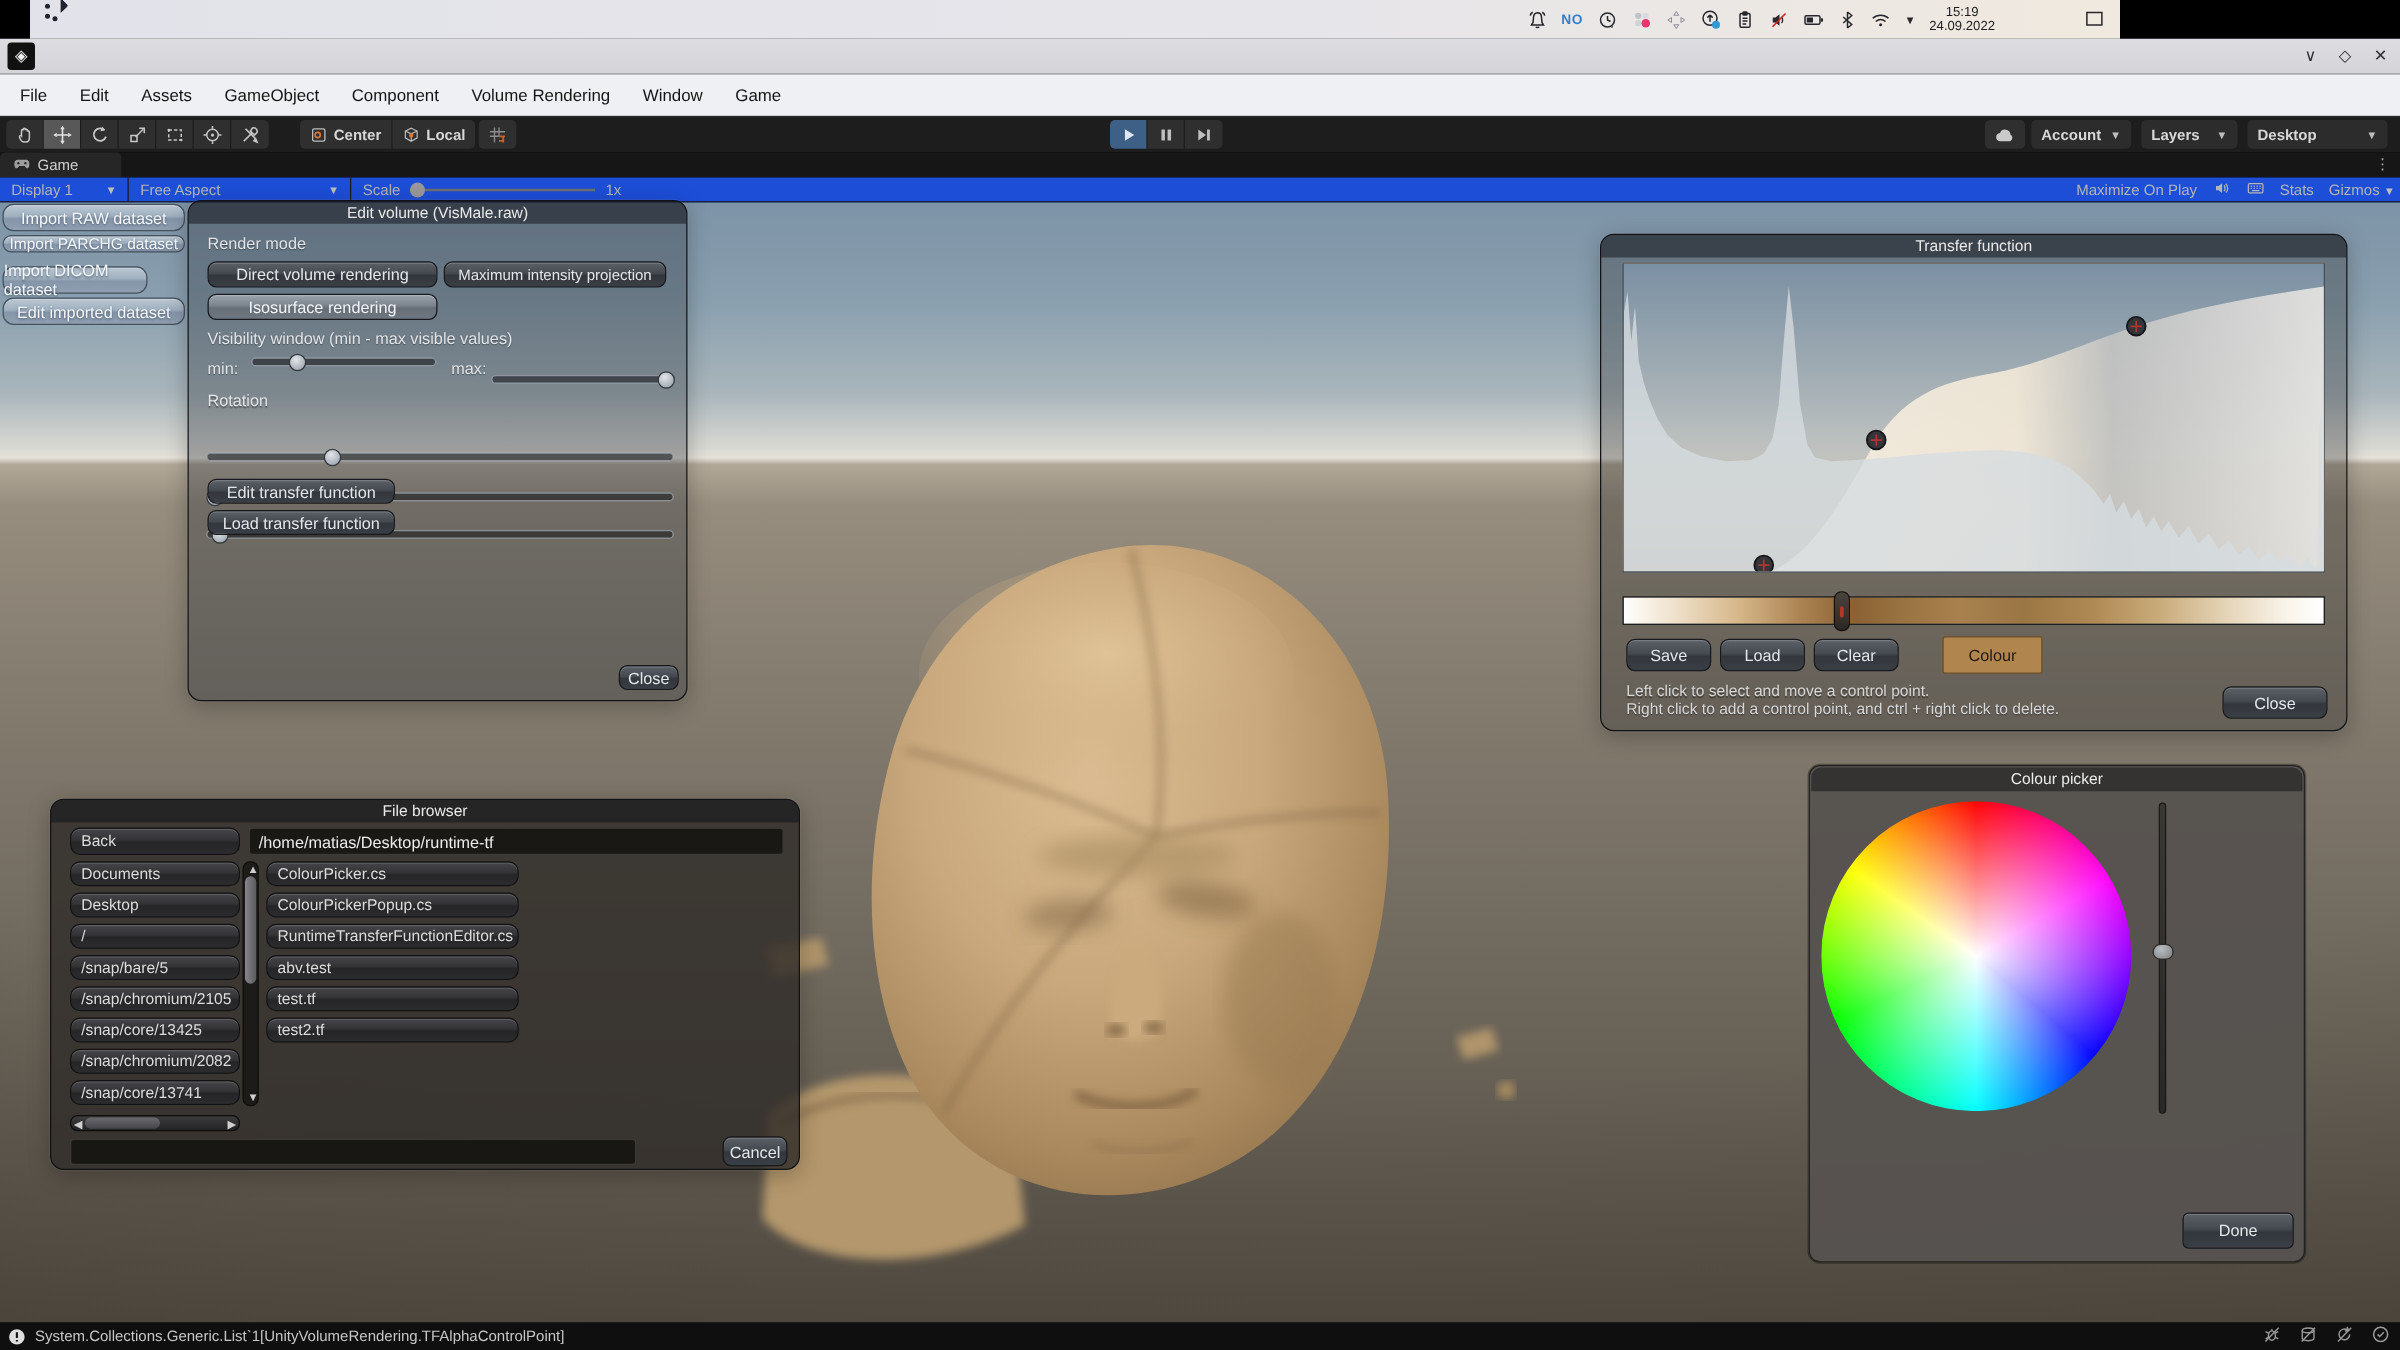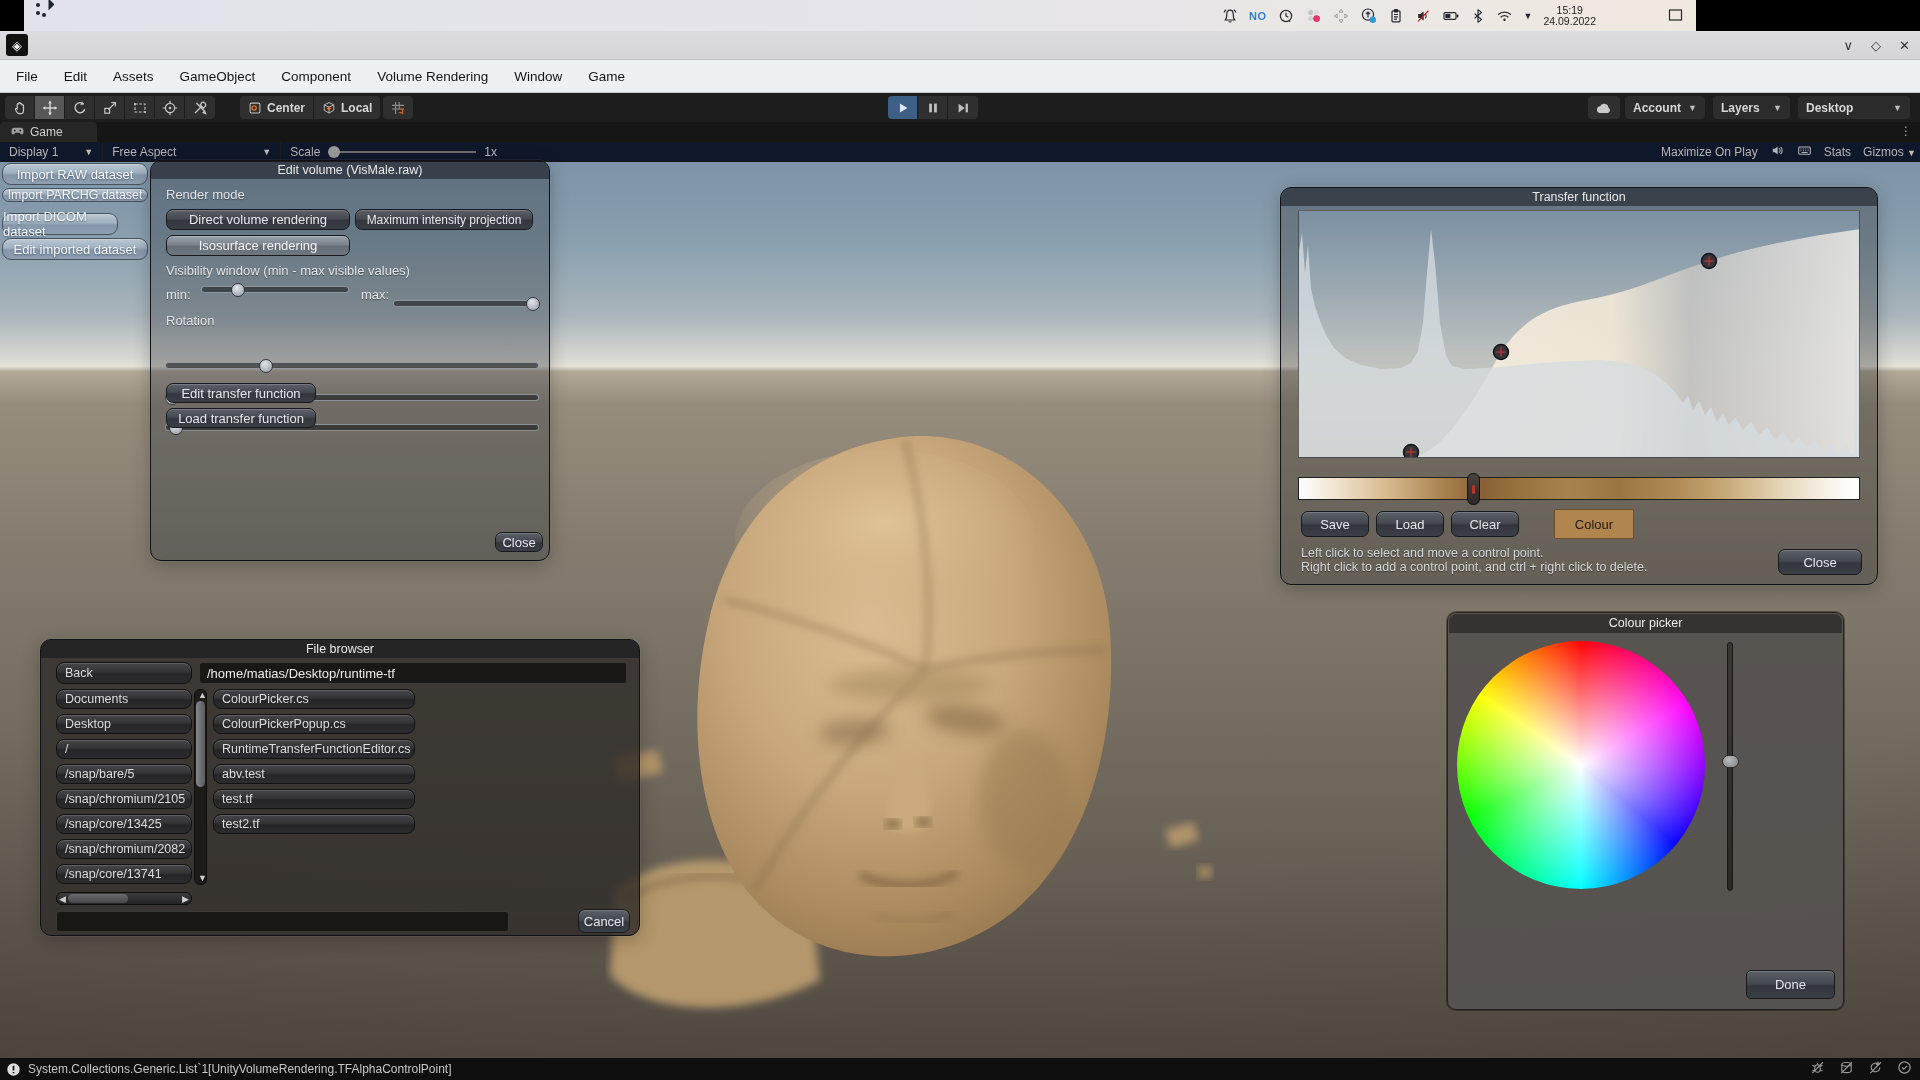--- a/index.html
+++ b/index.html
@@ -48,21 +48,21 @@
     align-items:center; justify-content:space-between; padding:0 8px; }
   .caret { font-size:9px; color:#bdbdbd; }
 
   
   #tabrow { left:0; top:122px; width:1920px; height:20px; background:#161616; }
   #gametab { position:absolute; left:0; top:0; height:20px; background:#262626; border-radius:4px 4px 0 0;
     display:flex; align-items:center; gap:5px; padding:0 34px 0 10px; color:#cfcfcf; font-size:12px; }
   #tabrow .kebab { position:absolute; right:8px; top:2px; color:#aaa; font-size:12px; }
 
   
-  #gvbar { left:0; top:142px; width:1920px; height:20px; background:#0f172a; border-bottom:1px solid #151515;
+  #gvbar { left:0; top:142px; width:1920px; height:20px; background:#1d4ed8; border-bottom:1px solid #151515;
     display:flex; align-items:center; color:#b5b5b5; font-size:12px; }
   #gvbar .lft { display:flex; align-items:center; height:100%; }
   #gvbar .seg { display:flex; align-items:center; height:100%; padding:0 9px; border-right:1px solid #1c1c1c; gap:26px; }
   #gvbar .rgt { position:absolute; right:4px; display:flex; align-items:center; gap:12px; height:20px; }
   .scaletrack { width:148px; height:2px; background:#6e6e6e; position:relative; margin:0 8px; }
   .scalethumb { position:absolute; left:0; top:-5px; width:12px; height:12px; border-radius:50%; background:#999; }
 
   
   #scene { left:0; top:162px; width:1920px; height:896px;
     background:

